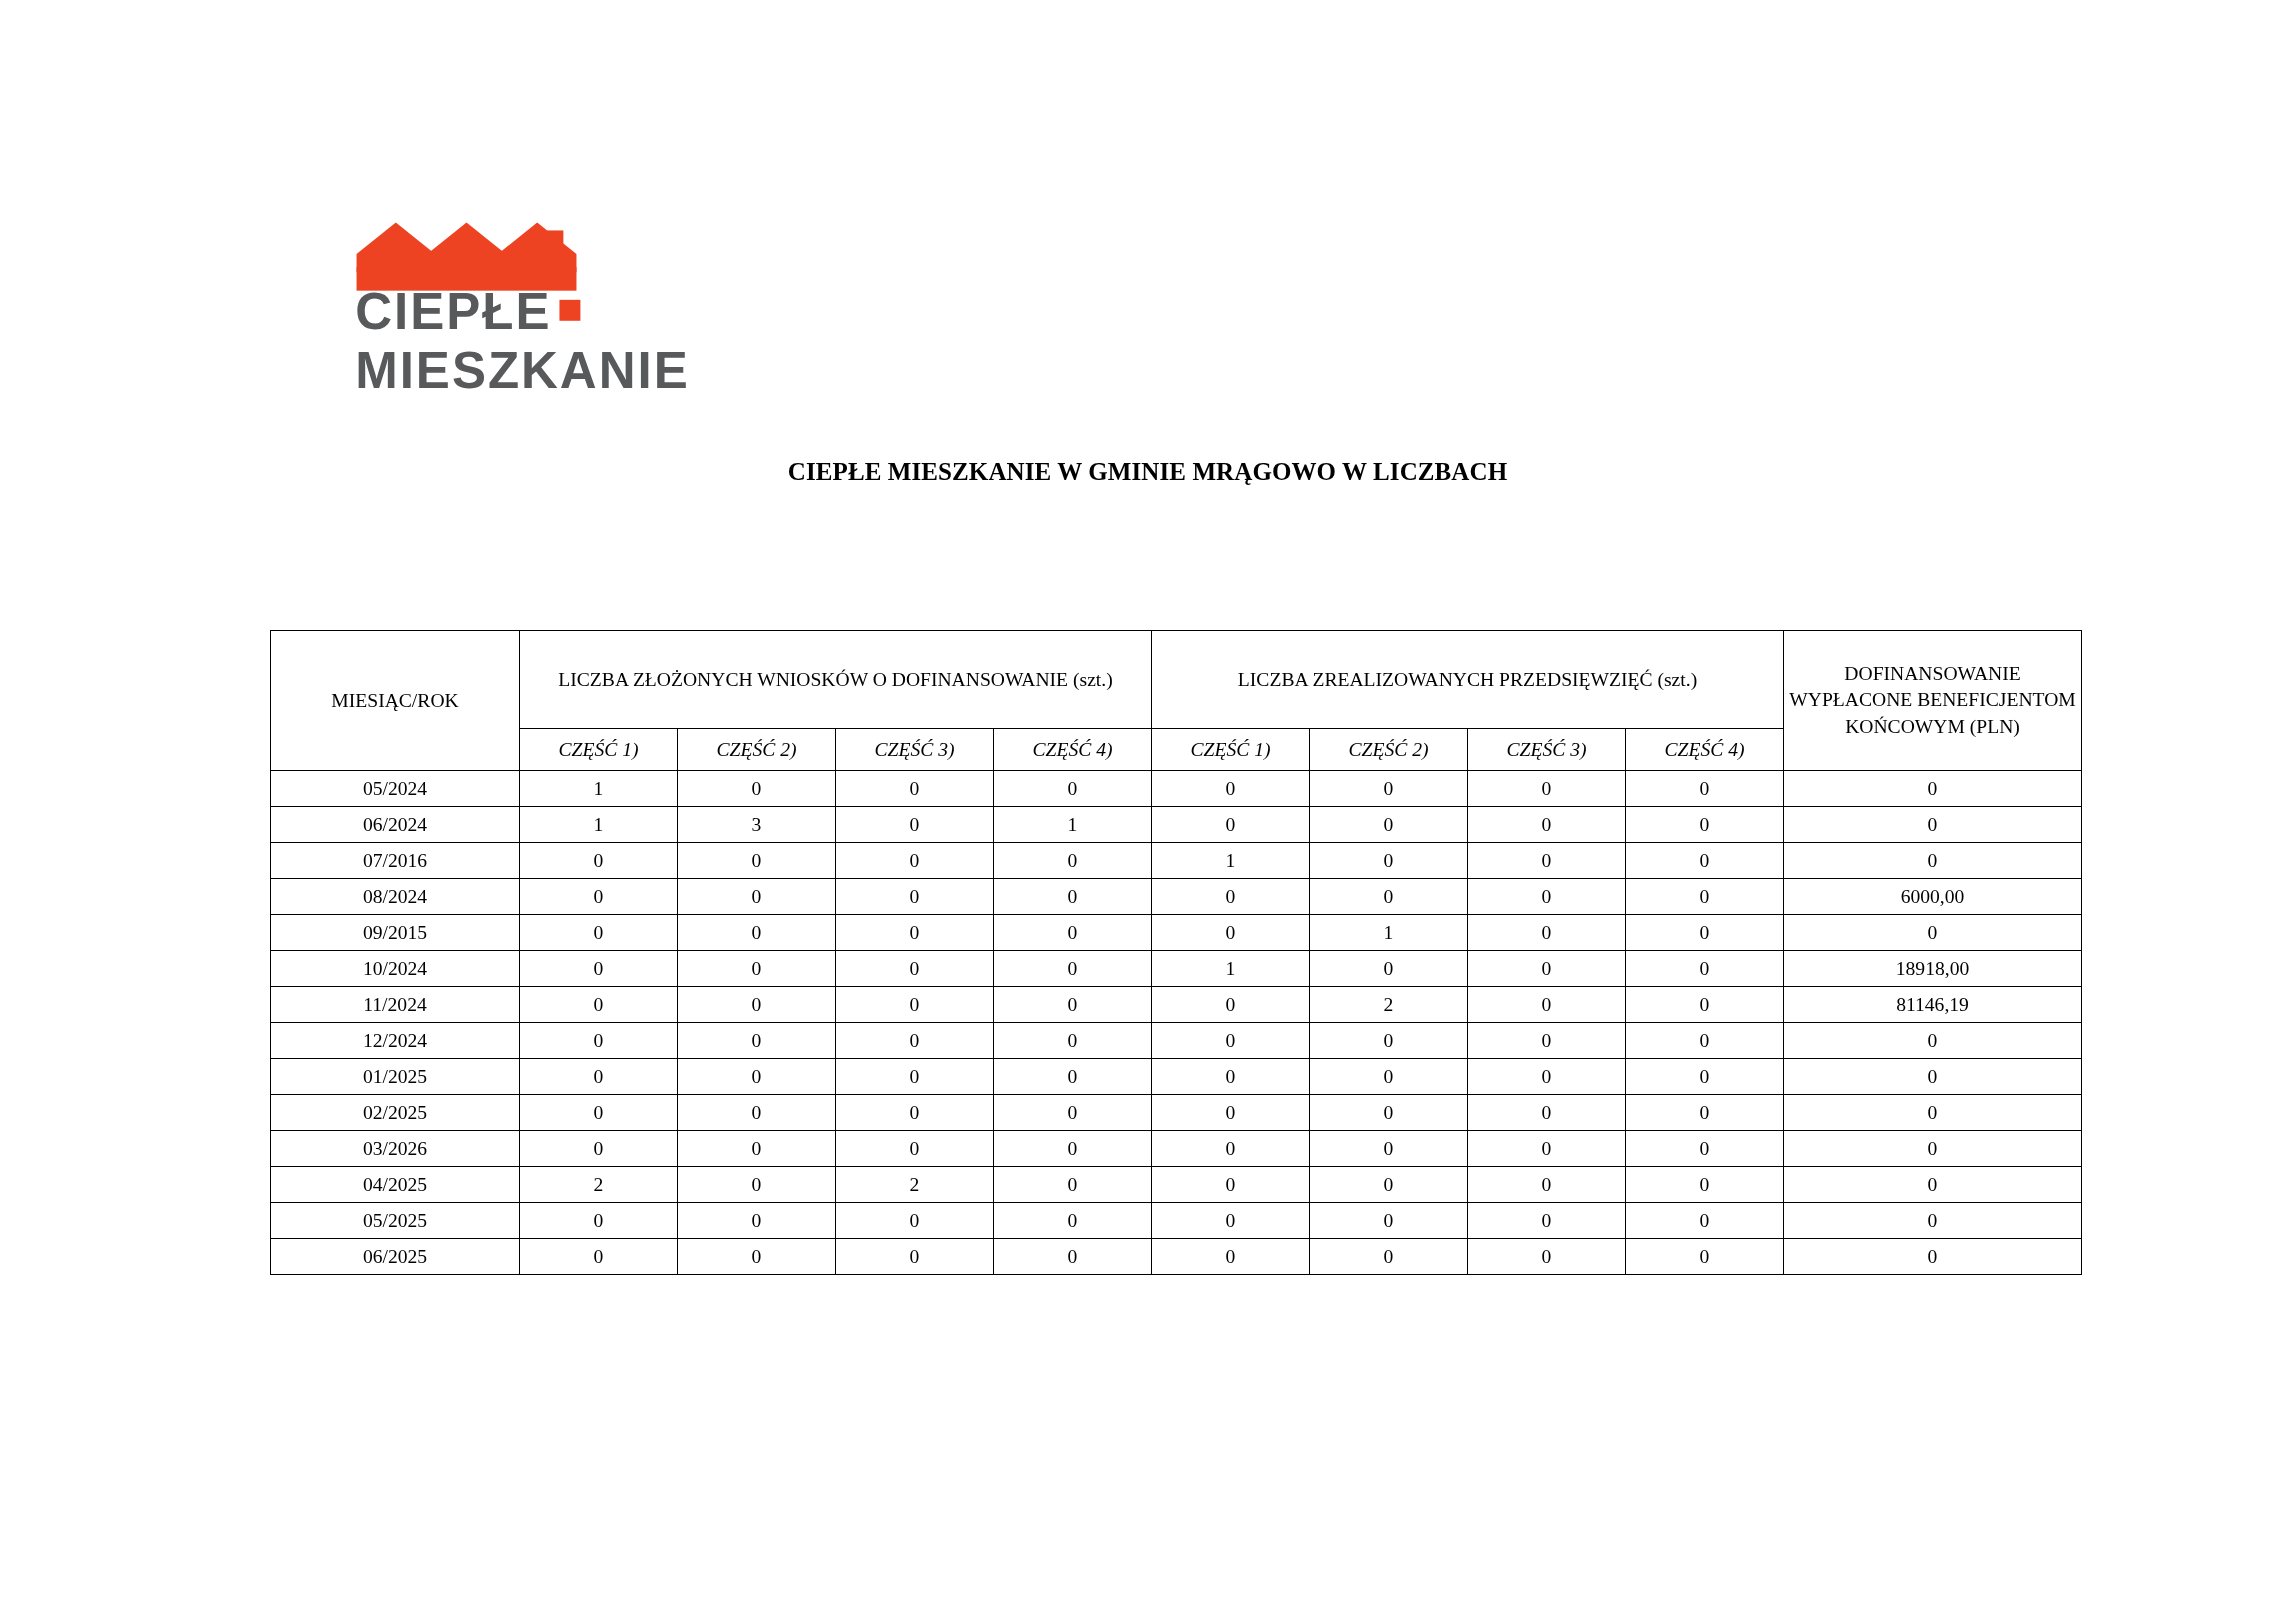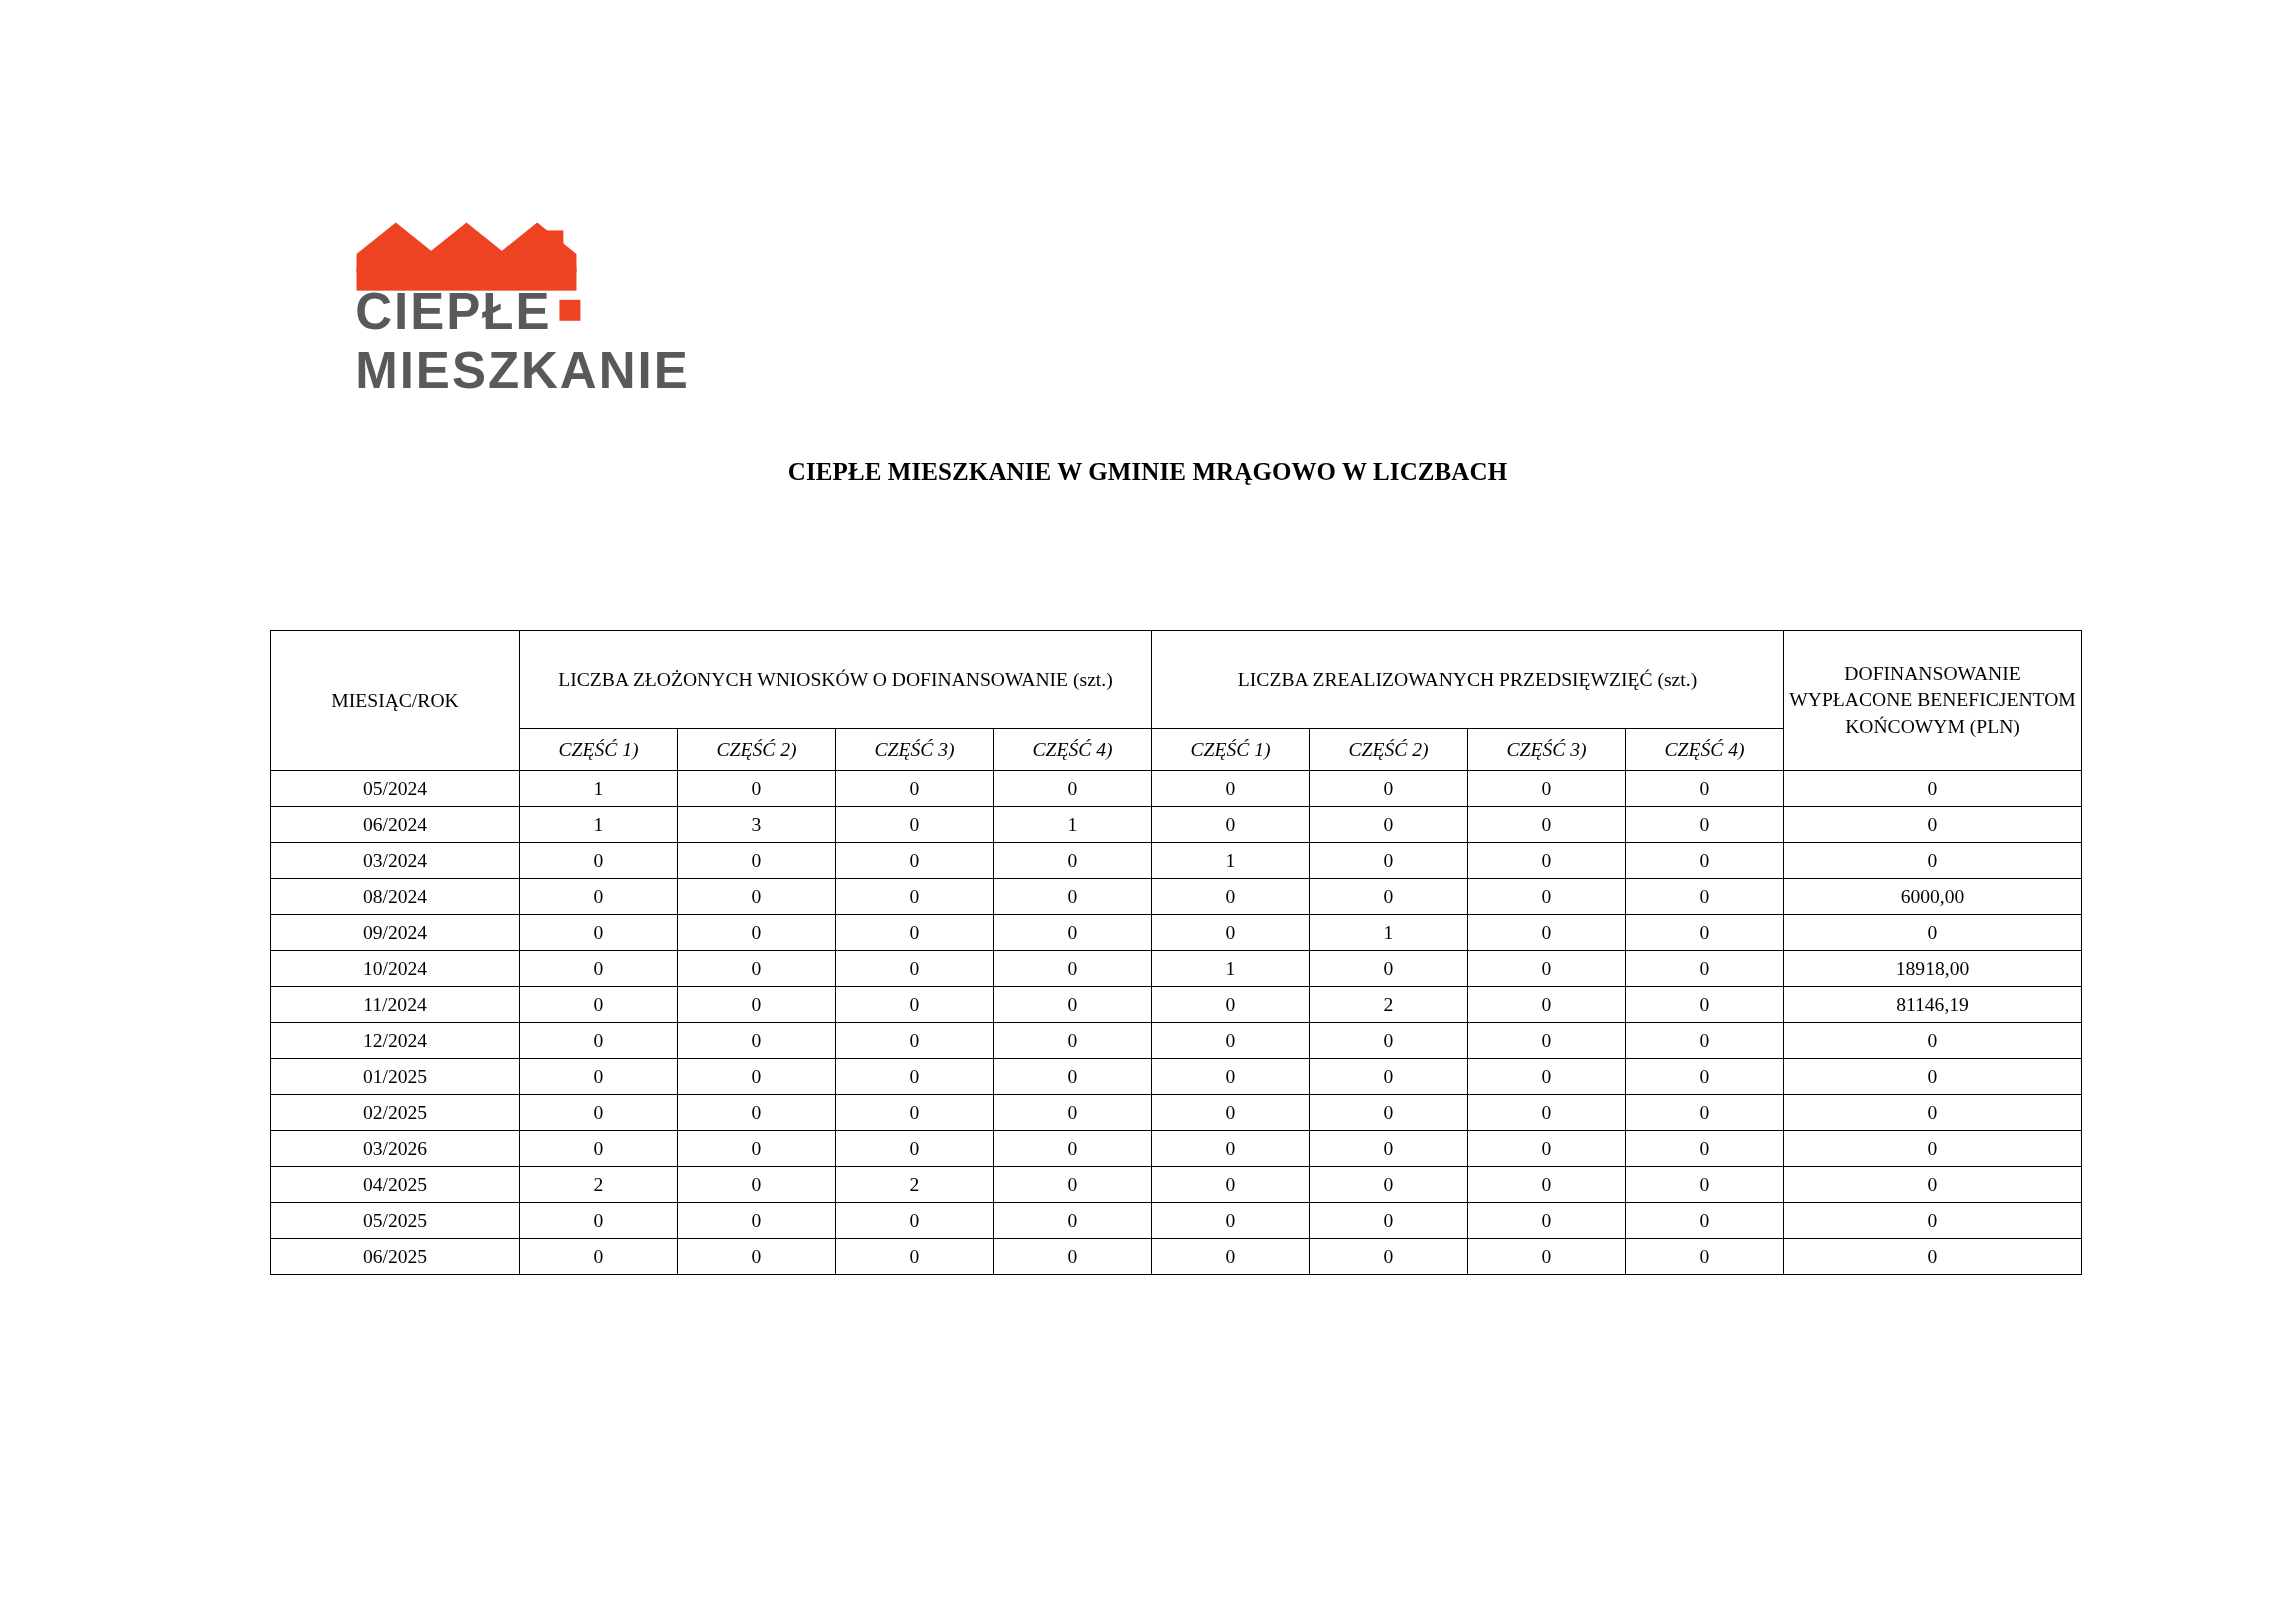--- a/index.html
+++ b/index.html
@@ -187,21 +187,21 @@
           <td>0</td>
           <td>1</td>
           <td>0</td>
           <td>0</td>
           <td>0</td>
           <td>0</td>
           <td>0</td>
         </tr>
 
         <tr>
-          <td>03/2024</td>
+          <td>07/2016</td>
           <td>0</td>
           <td>0</td>
           <td>0</td>
           <td>0</td>
           <td>1</td>
           <td>0</td>
           <td>0</td>
           <td>0</td>
           <td>0</td>
         </tr>
@@ -213,21 +213,21 @@
           <td>0</td>
           <td>0</td>
           <td>0</td>
           <td>0</td>
           <td>0</td>
           <td>0</td>
           <td>6000,00</td>
         </tr>
 
         <tr>
-          <td>09/2024</td>
+          <td>09/2015</td>
           <td>0</td>
           <td>0</td>
           <td>0</td>
           <td>0</td>
           <td>0</td>
           <td>1</td>
           <td>0</td>
           <td>0</td>
           <td>0</td>
         </tr>

